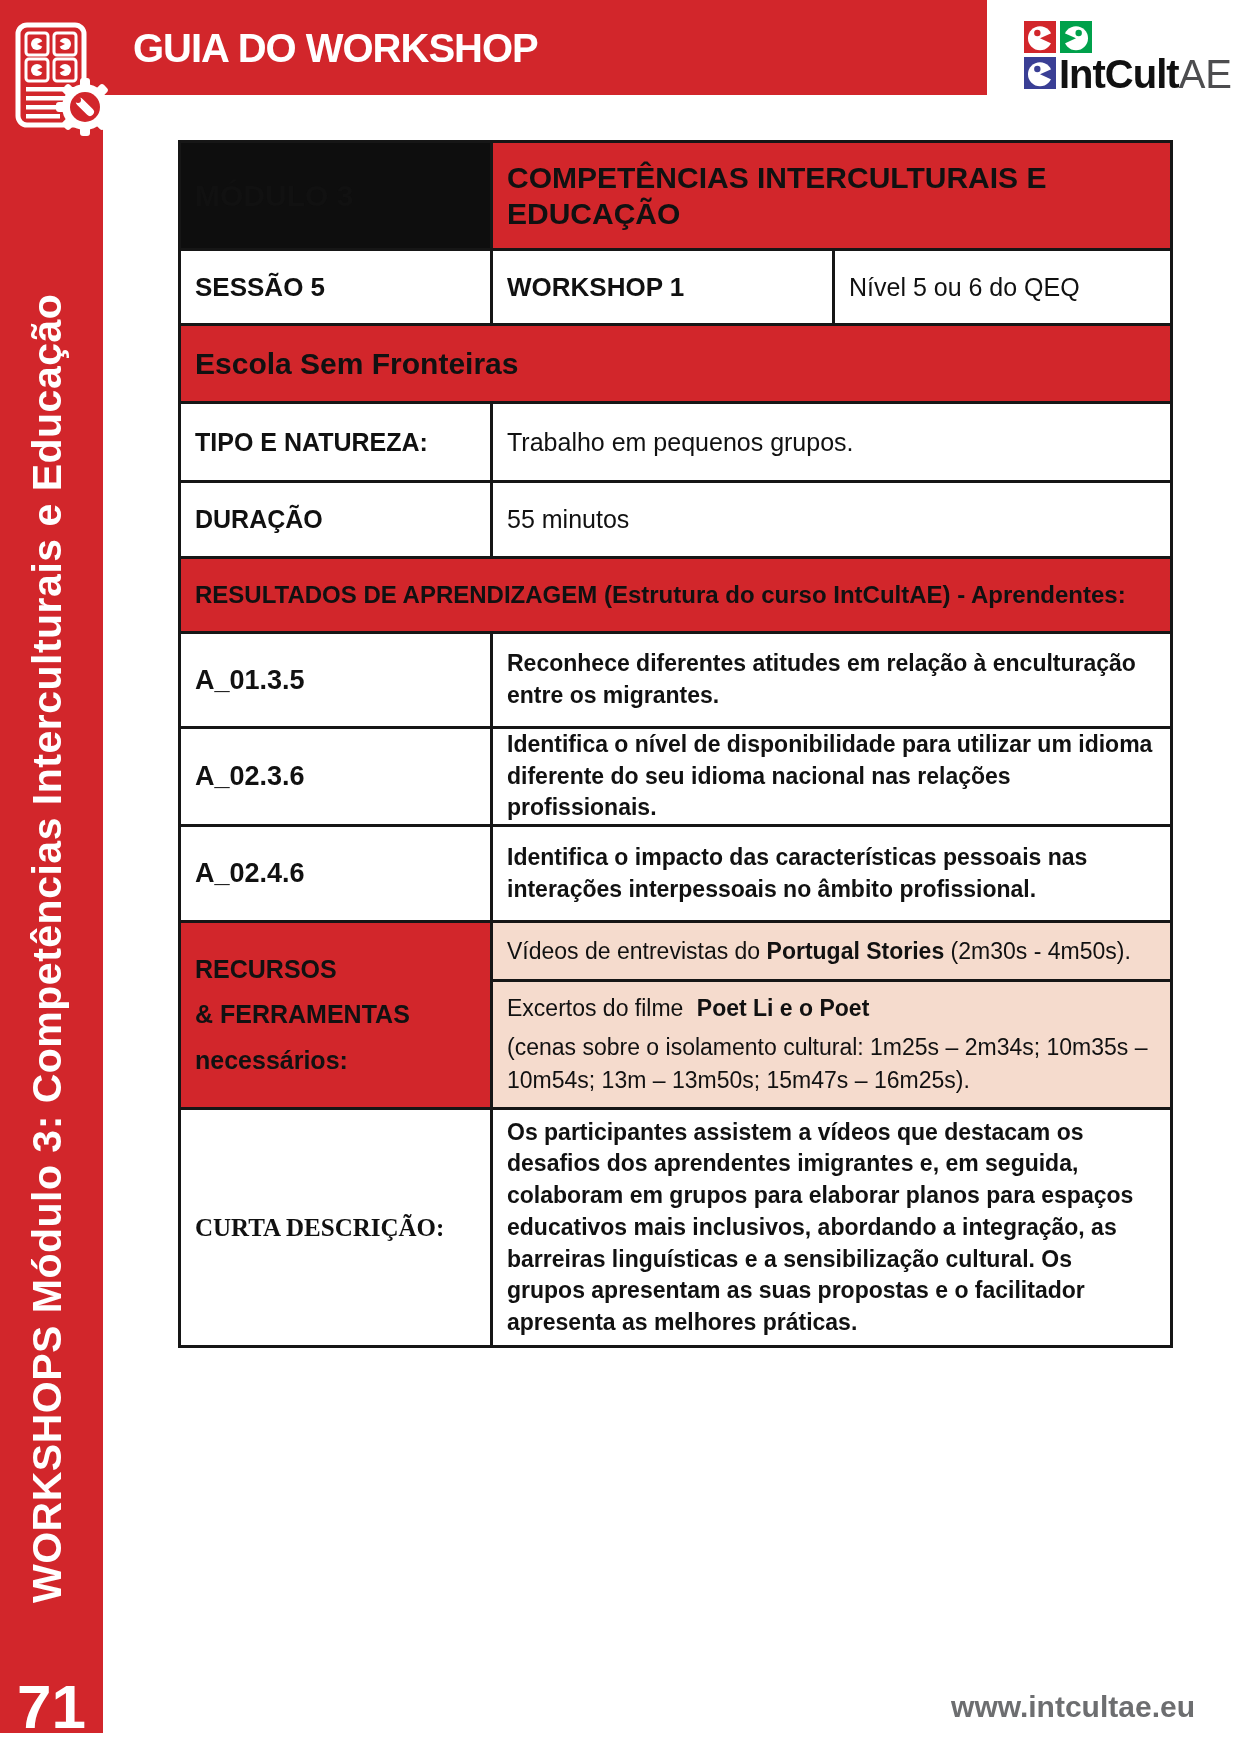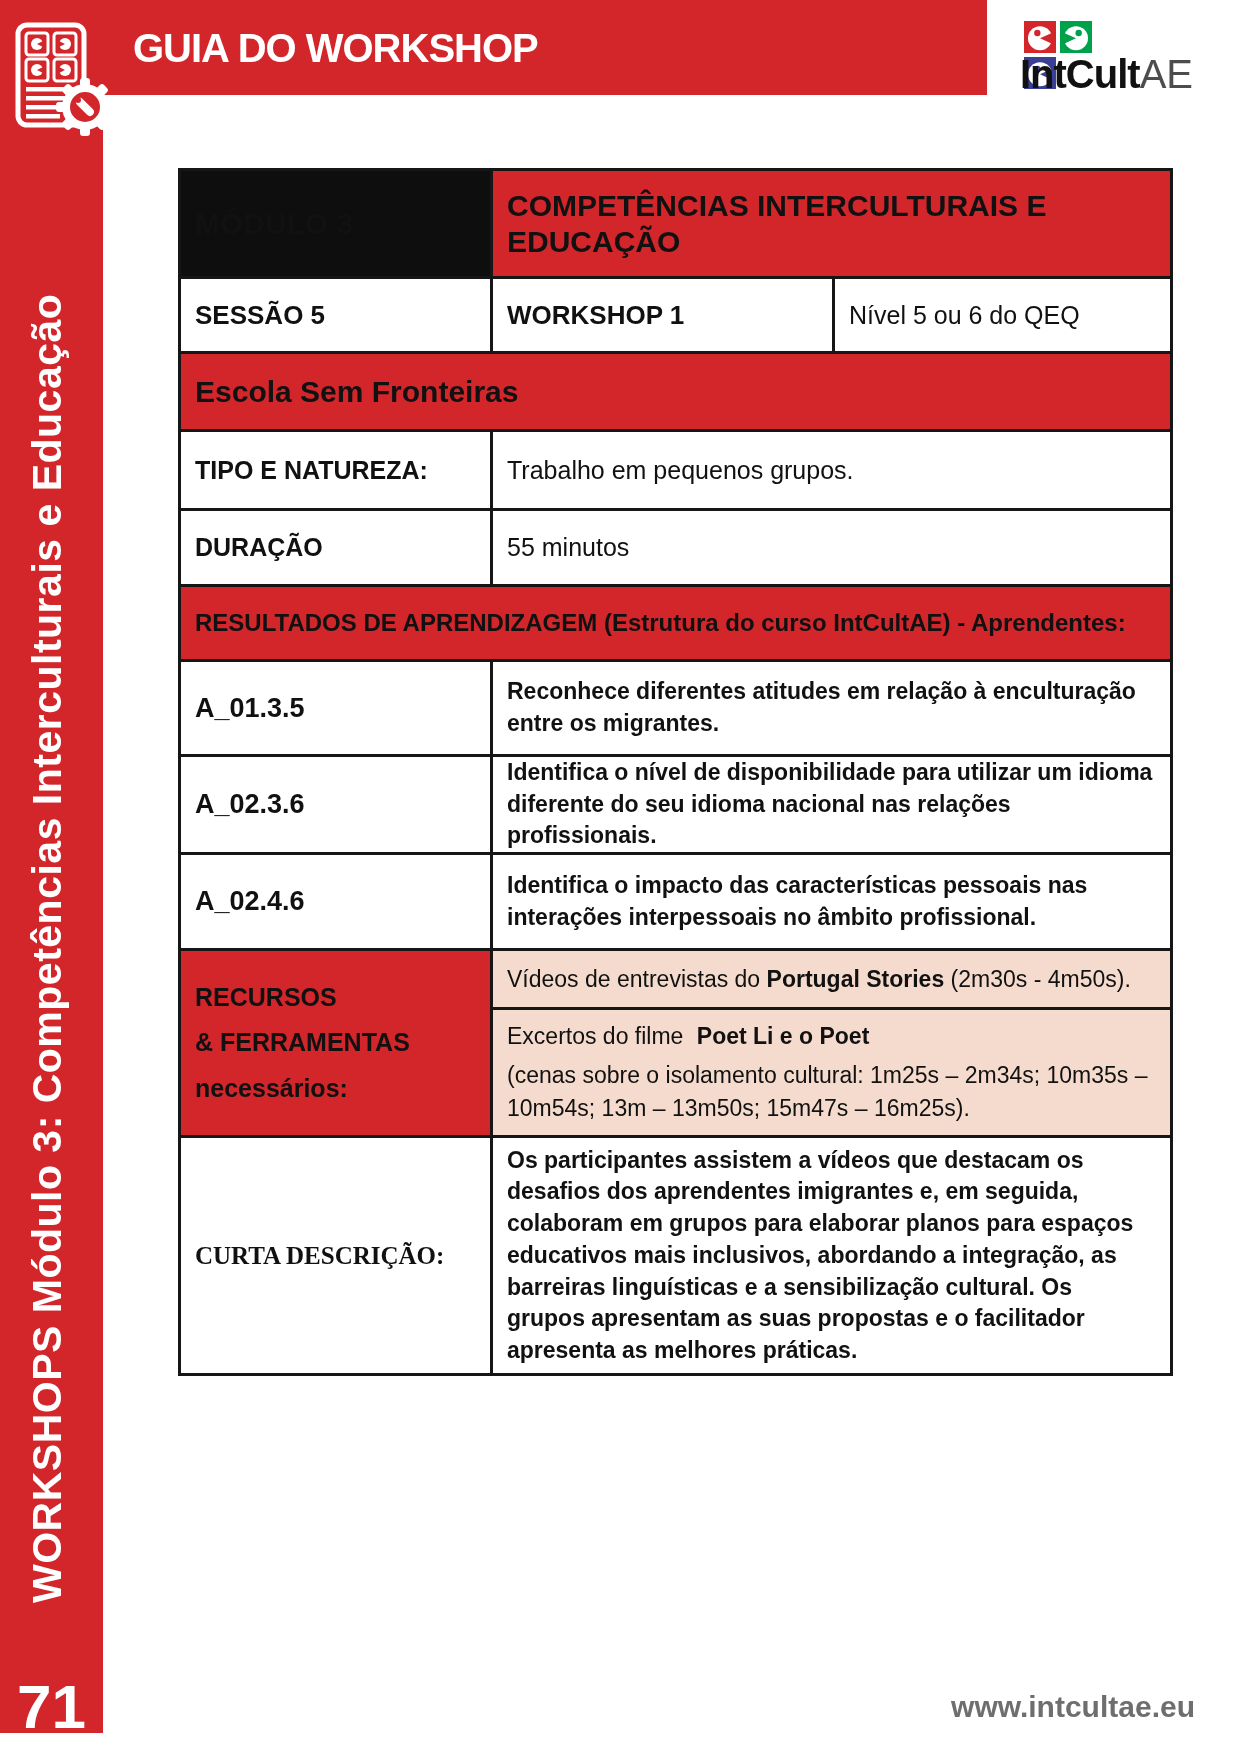--- a/index.html
+++ b/index.html
@@ -13,40 +13,40 @@
   #page-title{
     position:absolute;left:133px;top:0;height:95px;line-height:97px;
     color:#ffffff;font-size:40px;font-weight:bold;letter-spacing:-1px;white-space:nowrap;
   }
   #doc-icon{position:absolute;left:14px;top:22px;}
   
   .logo-sq{position:absolute;width:32px;height:32px;}
   #logo-sq-red{left:1024px;top:21px;background:#d2262b;}
   #logo-sq-green{left:1060px;top:21px;background:#00a14b;}
   #logo-sq-blue{left:1024px;top:57px;background:#3a3f95;}
-  #logo-text{position:absolute;left:1020px;top:56px;height:36px;line-height:36px;font-size:40px;white-space:nowrap;}
+  #logo-text{position:absolute;left:1059px;top:56px;height:36px;line-height:36px;font-size:40px;white-space:nowrap;}
   #logo-text .b{font-weight:bold;color:#111111;letter-spacing:-1px;}
   #logo-text .l{font-weight:normal;color:#4d4d4f;letter-spacing:0px;}
   
   #sidebar-vertical{
     position:absolute;left:24px;top:158px;height:1445px;width:56px;
     writing-mode:vertical-rl;transform:rotate(180deg);
     color:#ffffff;font-weight:bold;font-size:41px;letter-spacing:0.5px;white-space:nowrap;
   }
   #page-number{
     position:absolute;left:0;top:1671px;width:103px;text-align:center;
     color:#ffffff;font-weight:bold;font-size:62px;
   }
   
   #footer-url{
     position:absolute;right:45px;top:1690px;
     color:#6d6e70;font-weight:bold;font-size:30px;letter-spacing:0px;
   }
   
-  #guide-table{position:absolute;left:178px;top:168px;border-collapse:collapse;table-layout:fixed;width:992px;}
+  #guide-table{position:absolute;left:178px;top:140px;border-collapse:collapse;table-layout:fixed;width:992px;}
   #guide-table td{border:3px solid #161616;padding:0 14px;vertical-align:middle;color:#111111;}
   td.cell-black{background:#0e0e0e;color:#ffffff;font-weight:bold;font-size:30px;}
   td.cell-red{background:#d2262b;color:#ffffff;font-weight:bold;}
   td.title-red{font-size:30px;line-height:1.2;}
   td.banner-center{font-size:30px;}
   td.banner-left{font-size:24px;}
   .lbl{font-weight:bold;font-size:25px;color:#111111;}
   .lbl-big{font-weight:bold;font-size:26px;color:#111111;}
   .val{font-weight:normal;font-size:25px;color:#111111;}
   .body-txt{font-weight:bold;font-size:23px;line-height:1.38;color:#111111;}

